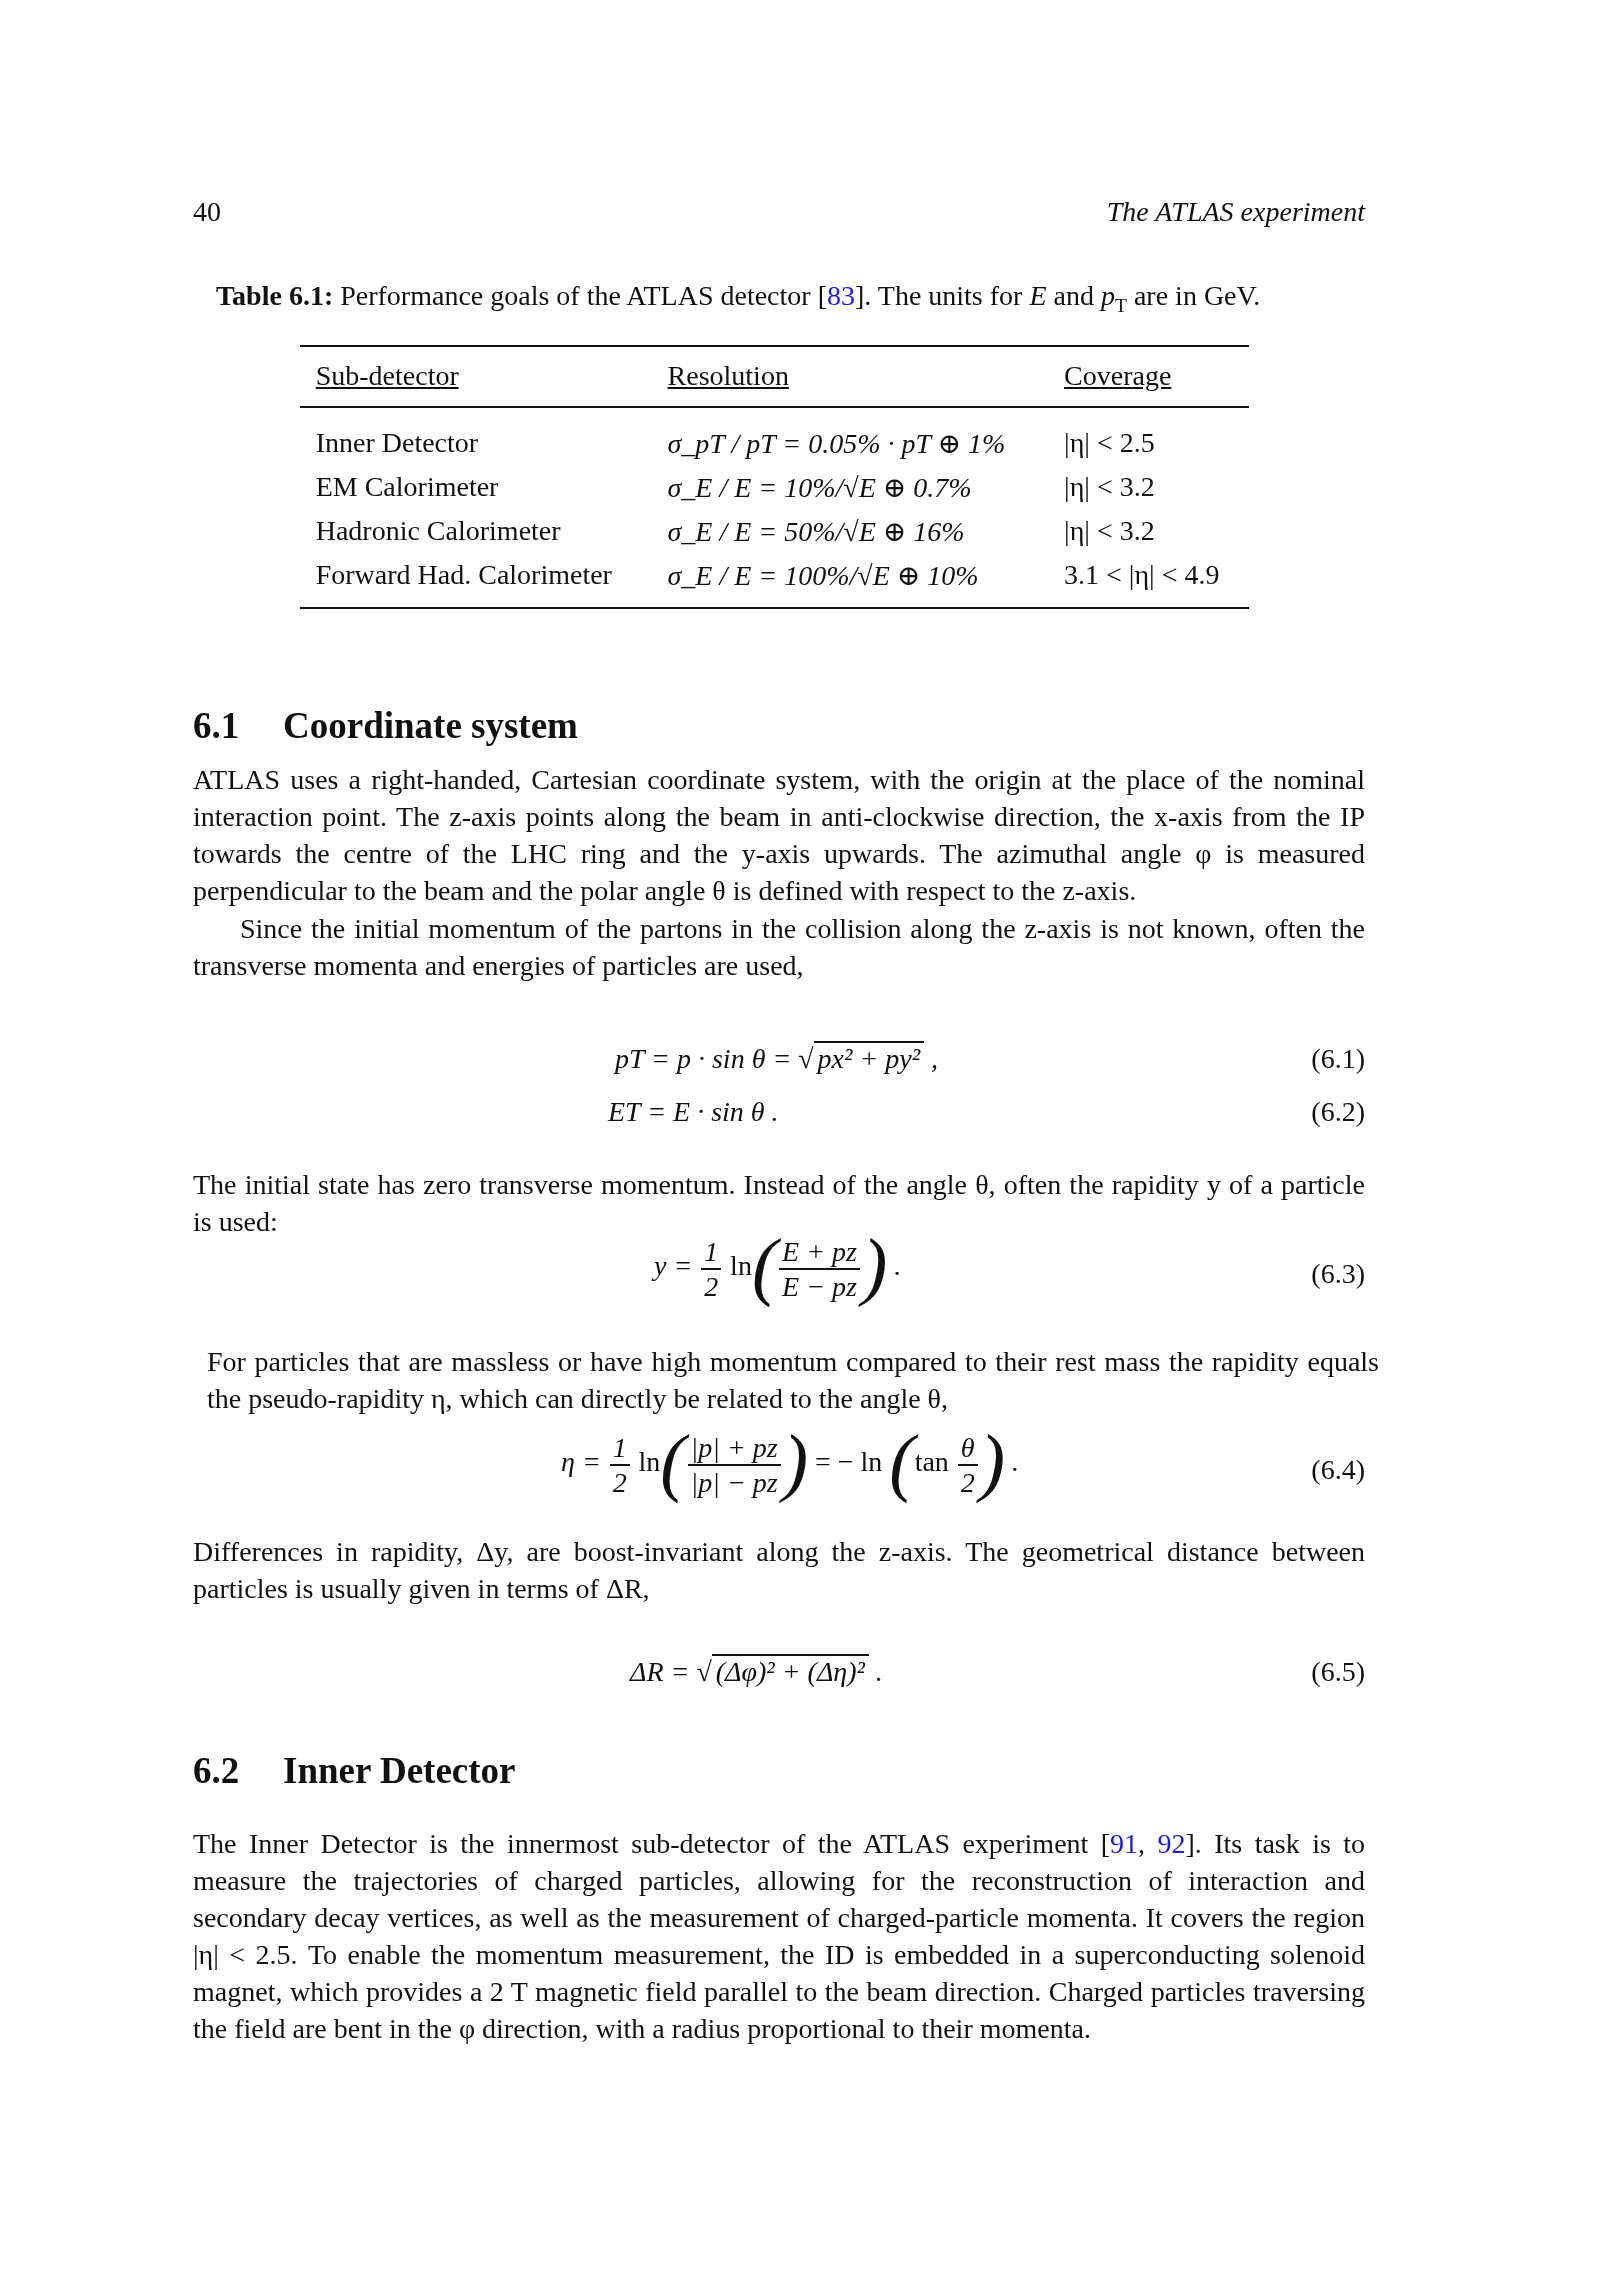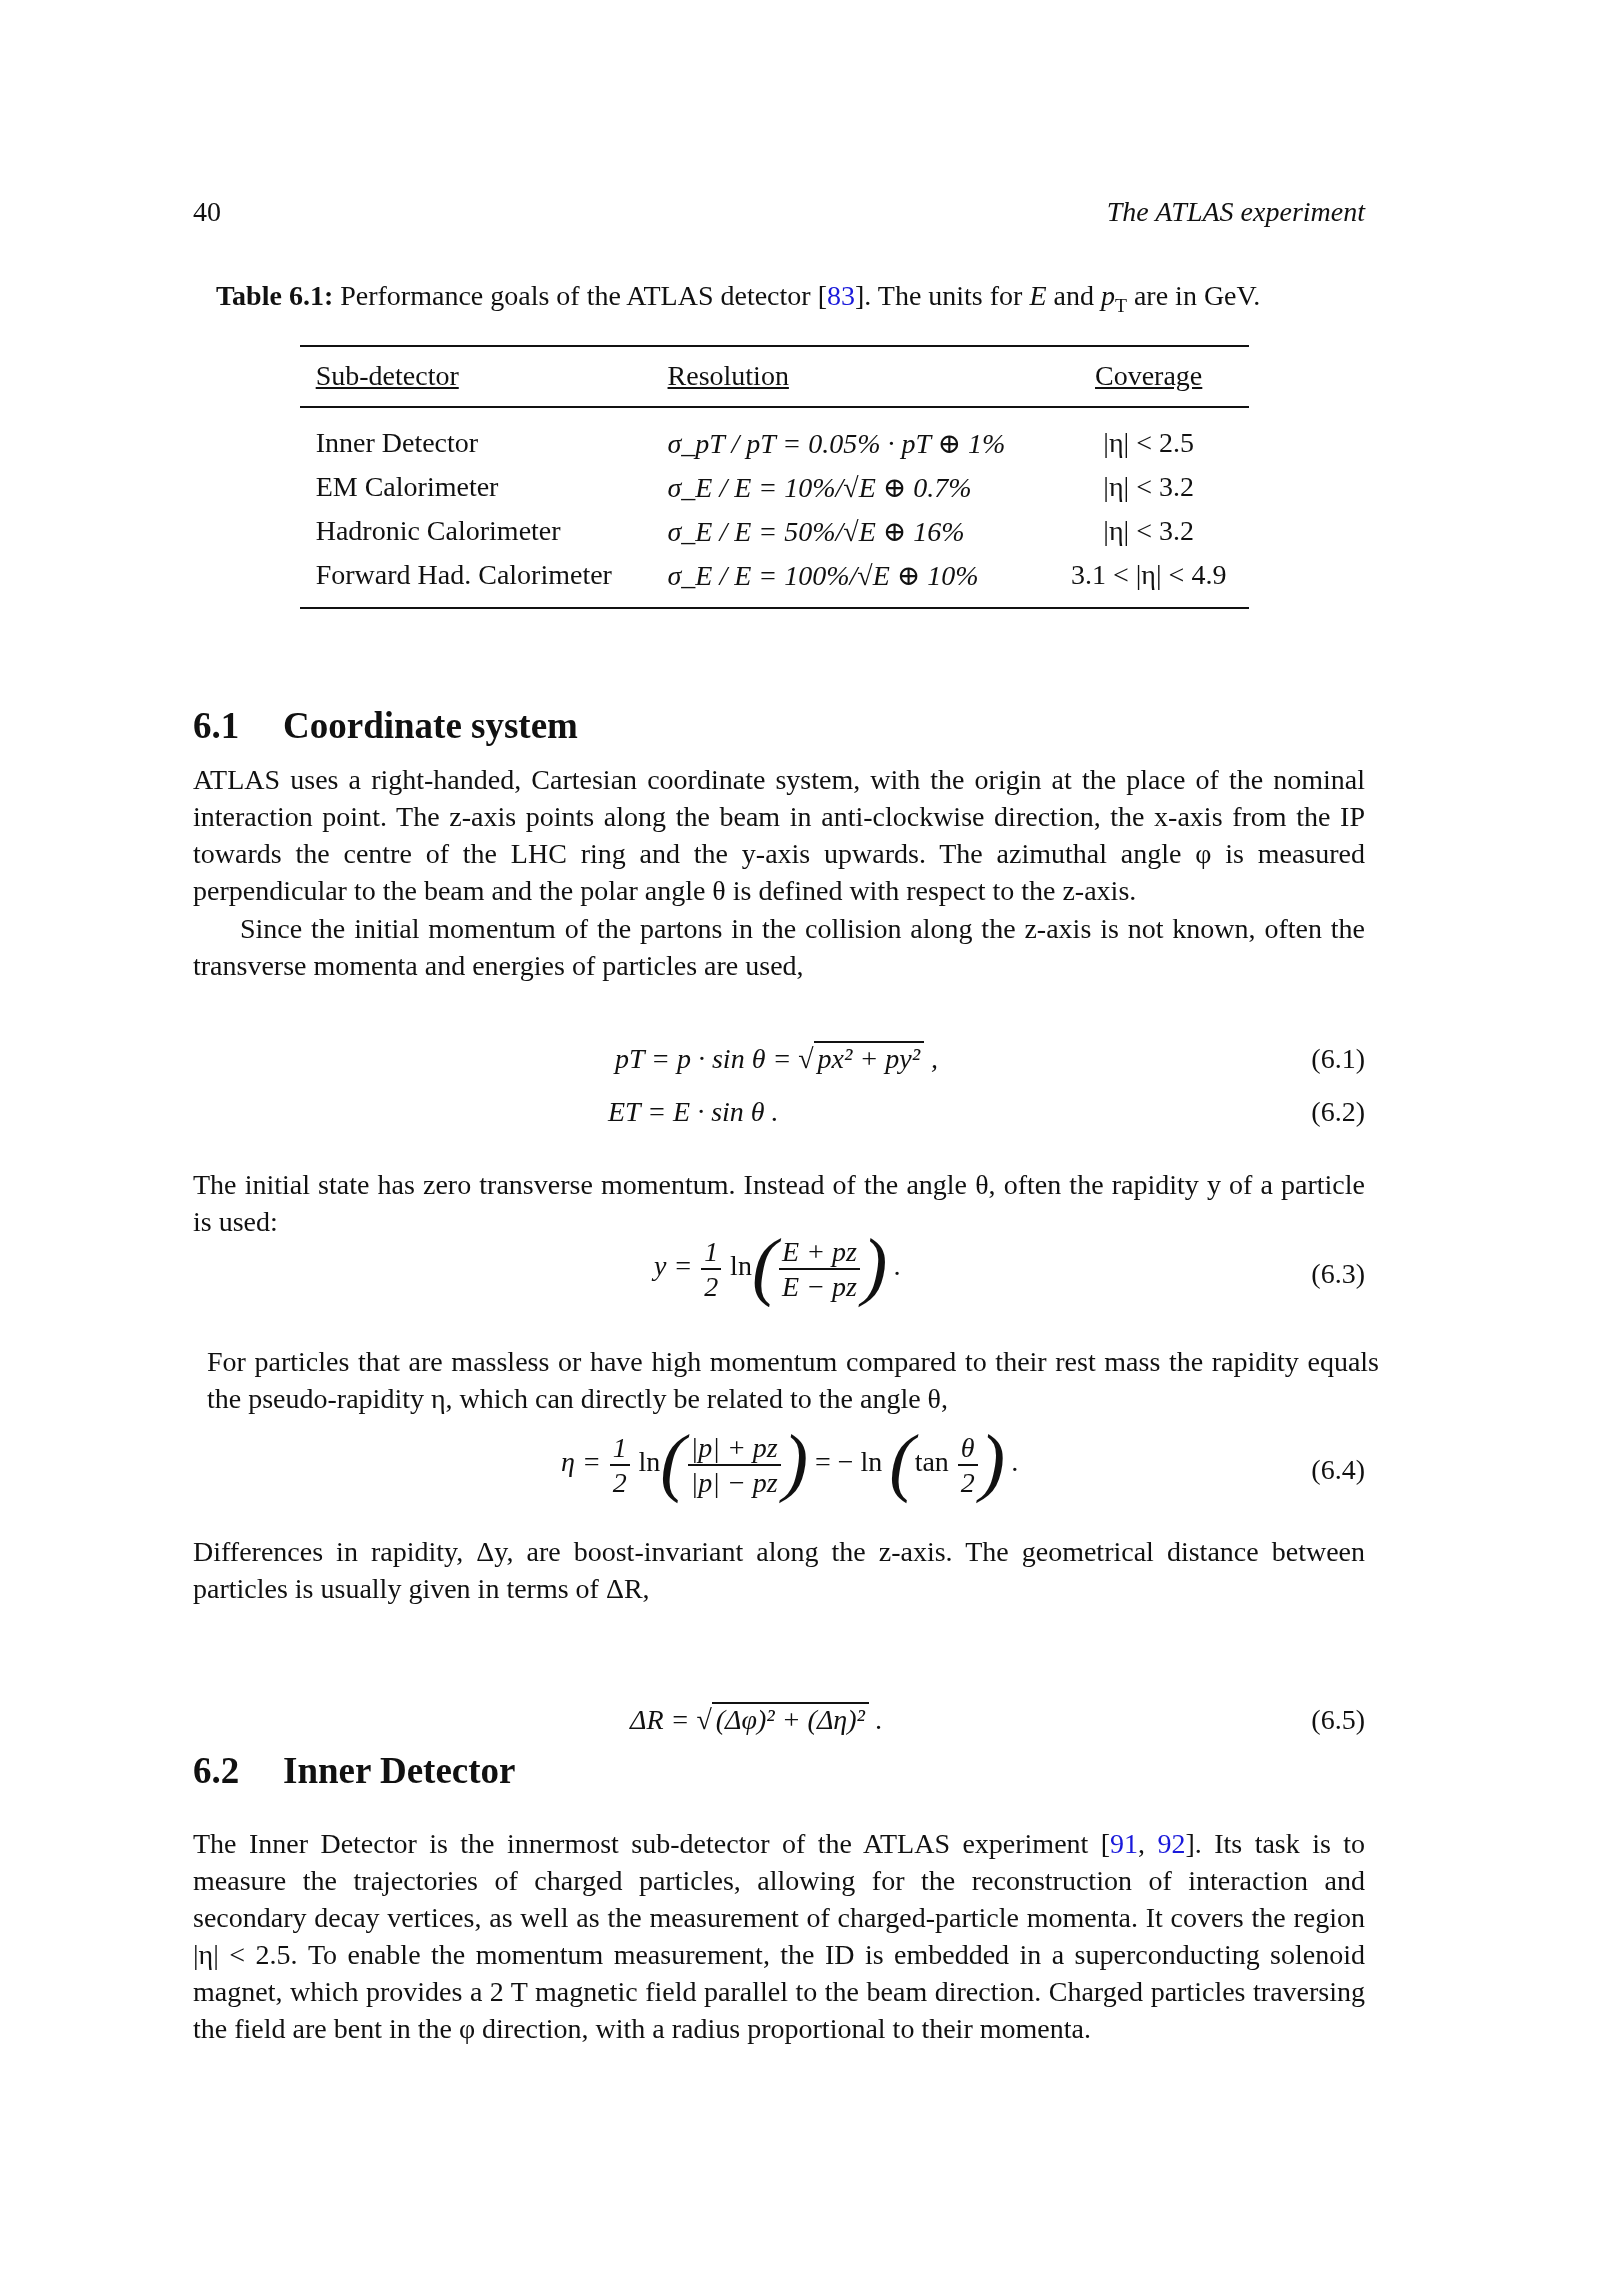--- a/index.html
+++ b/index.html
@@ -20,21 +20,21 @@
   table.perf {
     position: absolute; top: 345px; left: 300px; width: 949px;
     border-collapse: collapse; font-size: 28px;
   }
   table.perf thead tr { border-top: 2.9px solid #111; border-bottom: 2.5px solid #111; }
   table.perf tbody tr:last-child { border-bottom: 2.9px solid #111; }
   table.perf th { font-weight: normal; text-align: left; padding: 11.8px 15.7px 11.8px 15.7px; height: 35px; text-decoration: underline; }
   table.perf td { padding: 0 15.7px; height: 44px; white-space: nowrap; }
   table.perf tbody tr:first-child td { padding-top: 13.7px; }
   table.perf tbody tr:last-child td { padding-bottom: 9.8px; }
-  table.perf .r { text-align: center; }
+  table.perf .r { text-align: left; }
   .math { font-style: italic; }
   sub, sup { font-size: 0.7em; line-height: 0; }
 
   h2.sec { position: absolute; left: 193px; margin: 0; font-size: 37px; font-weight: bold; white-space: nowrap; }
   h2.sec .num { display: inline-block; width: 90px; }
 
   .para { position: absolute; left: 193px; width: 1172px; font-size: 28px; line-height: 37px; text-align: justify; }
   .para.indent { text-indent: 47px; }
 
   .eq { position: absolute; left: 193px; width: 1172px; font-size: 28px; height: 39px; }
@@ -138,21 +138,21 @@
       </span><span class="big-paren">)</span><span style="font-style:normal"> = − ln </span><span class="big-paren">(</span><span style="font-style:normal">tan </span><span class="frac">
         <span class="n">θ</span>
         <span class="d">2</span>
       </span><span class="big-paren">)</span><span> .</span>
   </span>
   <span class="num" style="top:27.4px;">(6.4)</span>
 </div>
 
 <p class="para" style="top:1533px; margin:0;">Differences in rapidity, Δy, are boost-invariant along the z-axis. The geometrical distance between particles is usually given in terms of ΔR,</p>
 
-<div class="eq" style="top:1656px;margin-top:48px;">
+<div class="eq" style="top:1656px;">
   <span class="body math" style="left:437px;">
     <span>ΔR = </span><span>√</span><span class="sqrt">(Δφ)² + (Δη)²</span><span> .</span>
   </span>
   <span class="num">(6.5)</span>
 </div>
 
 <h2 class="sec" style="top:1749px;">
   <span class="num">6.2</span><span>Inner Detector</span>
 </h2>
 

